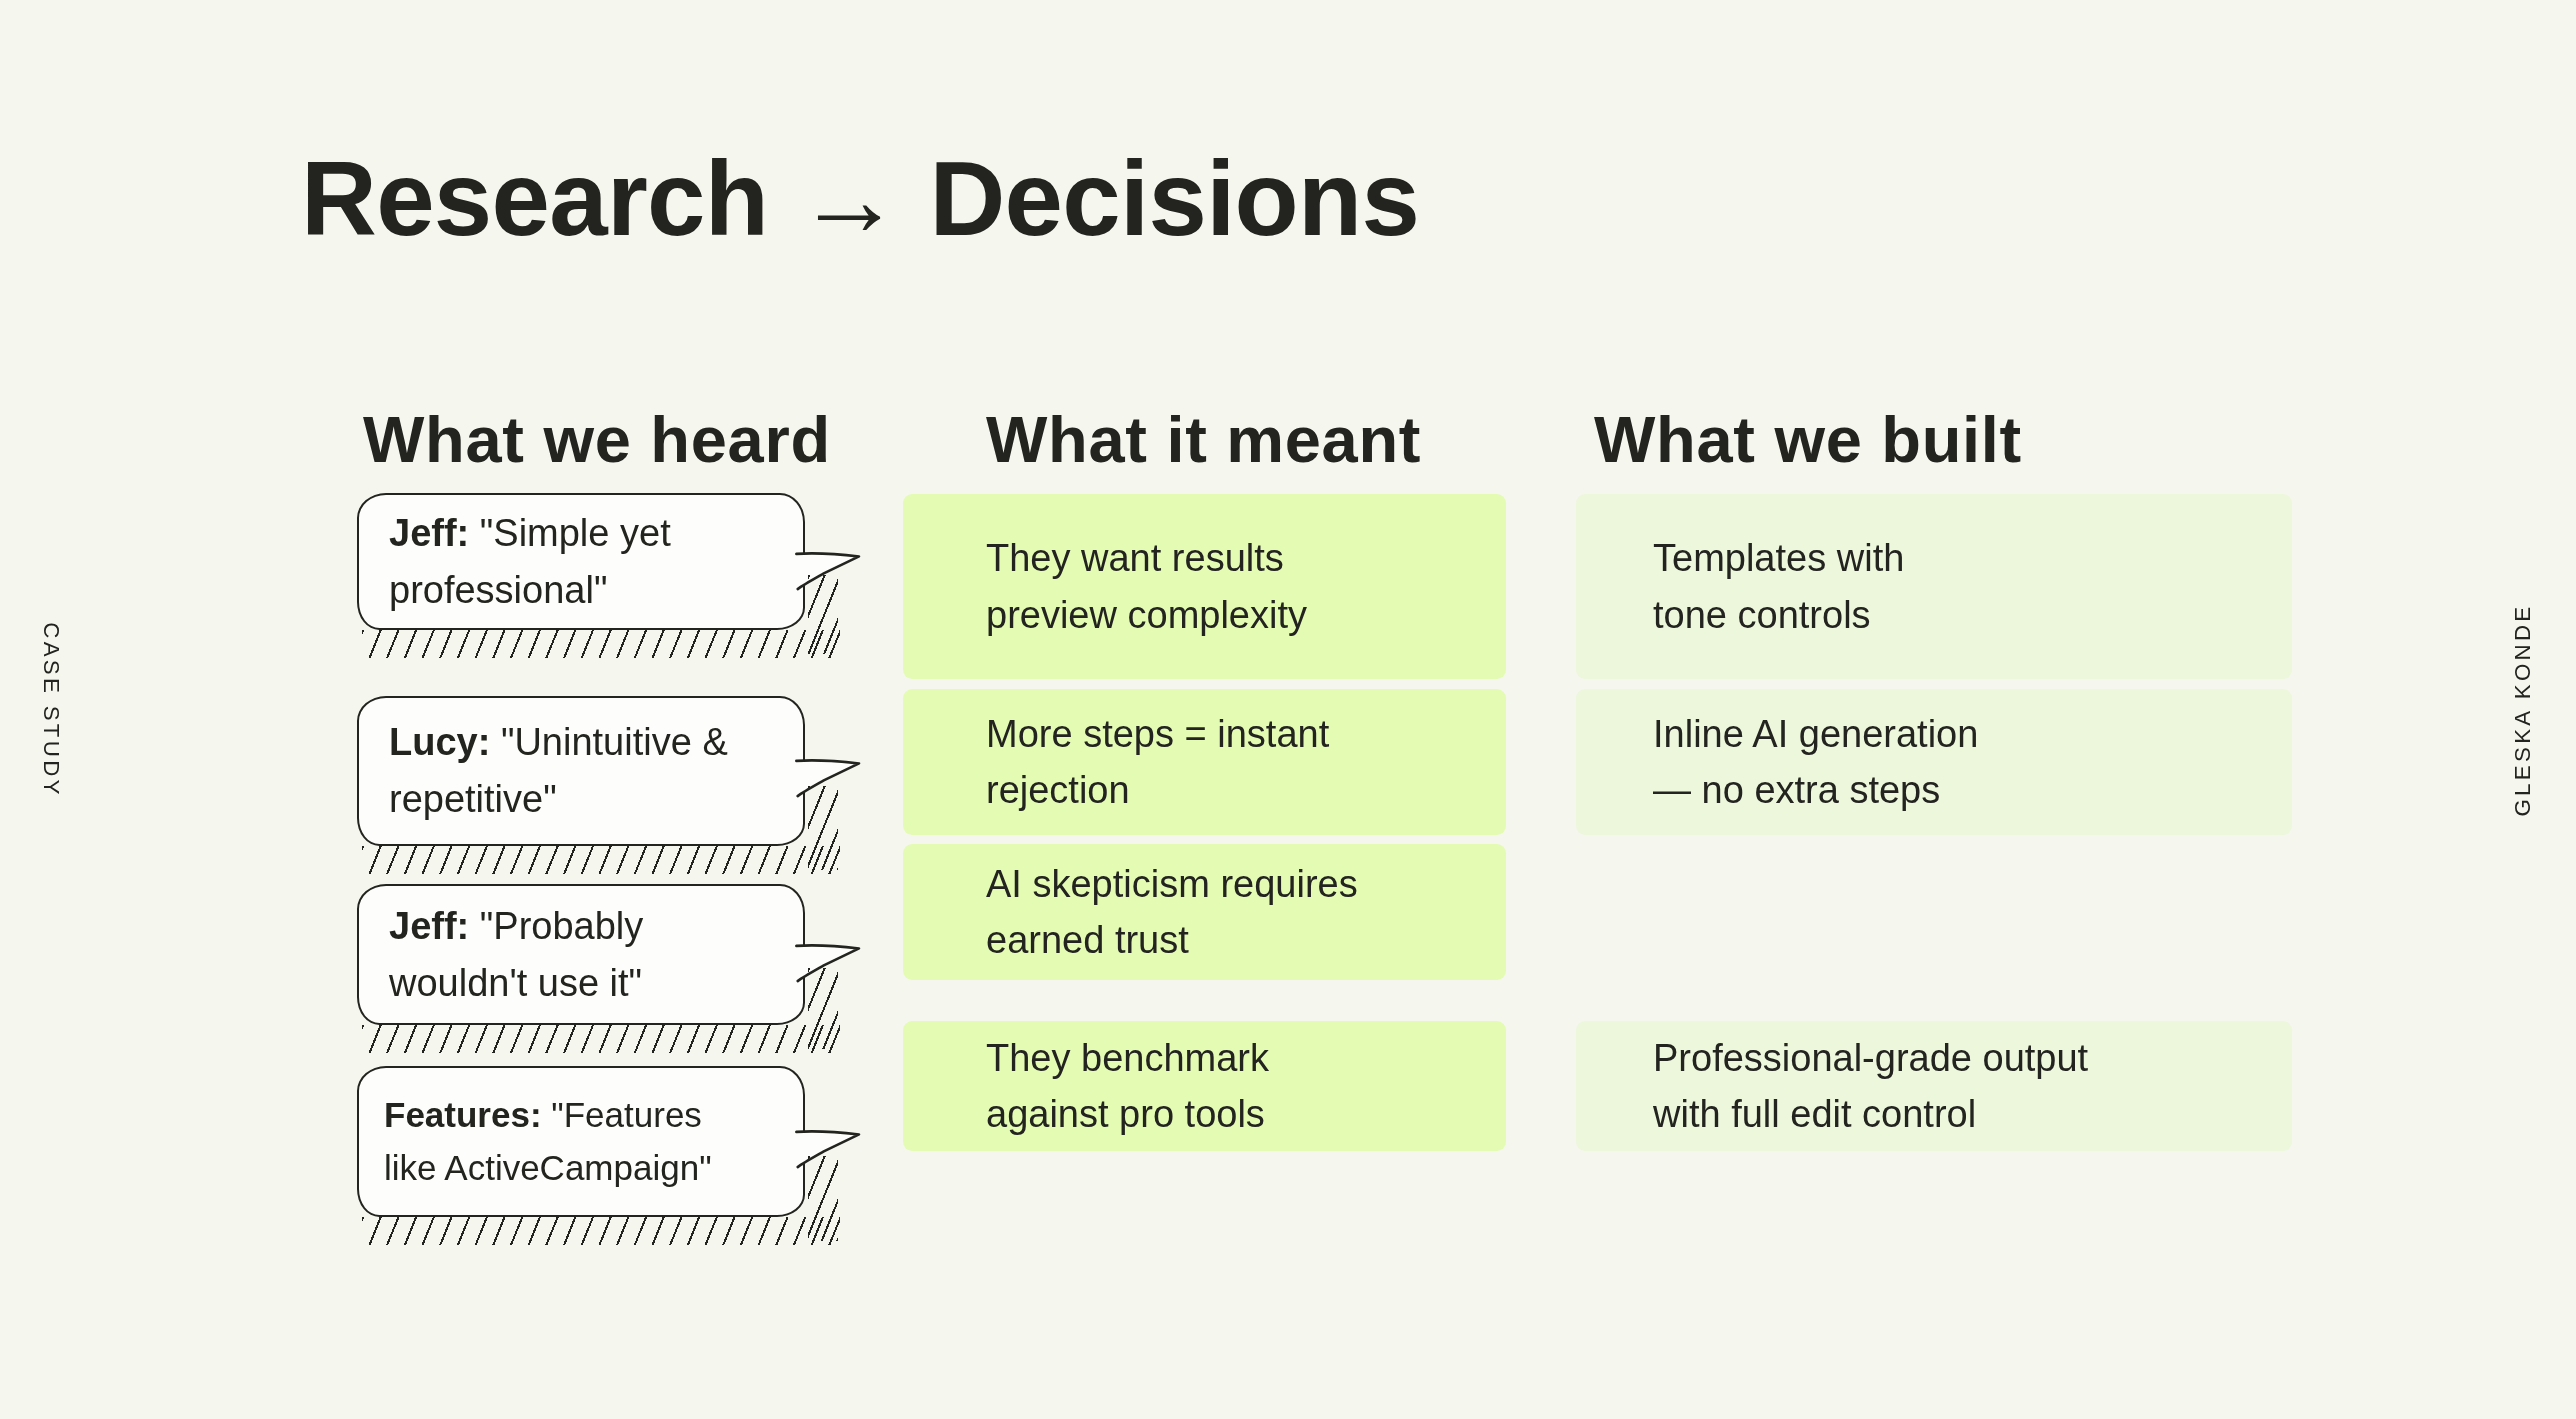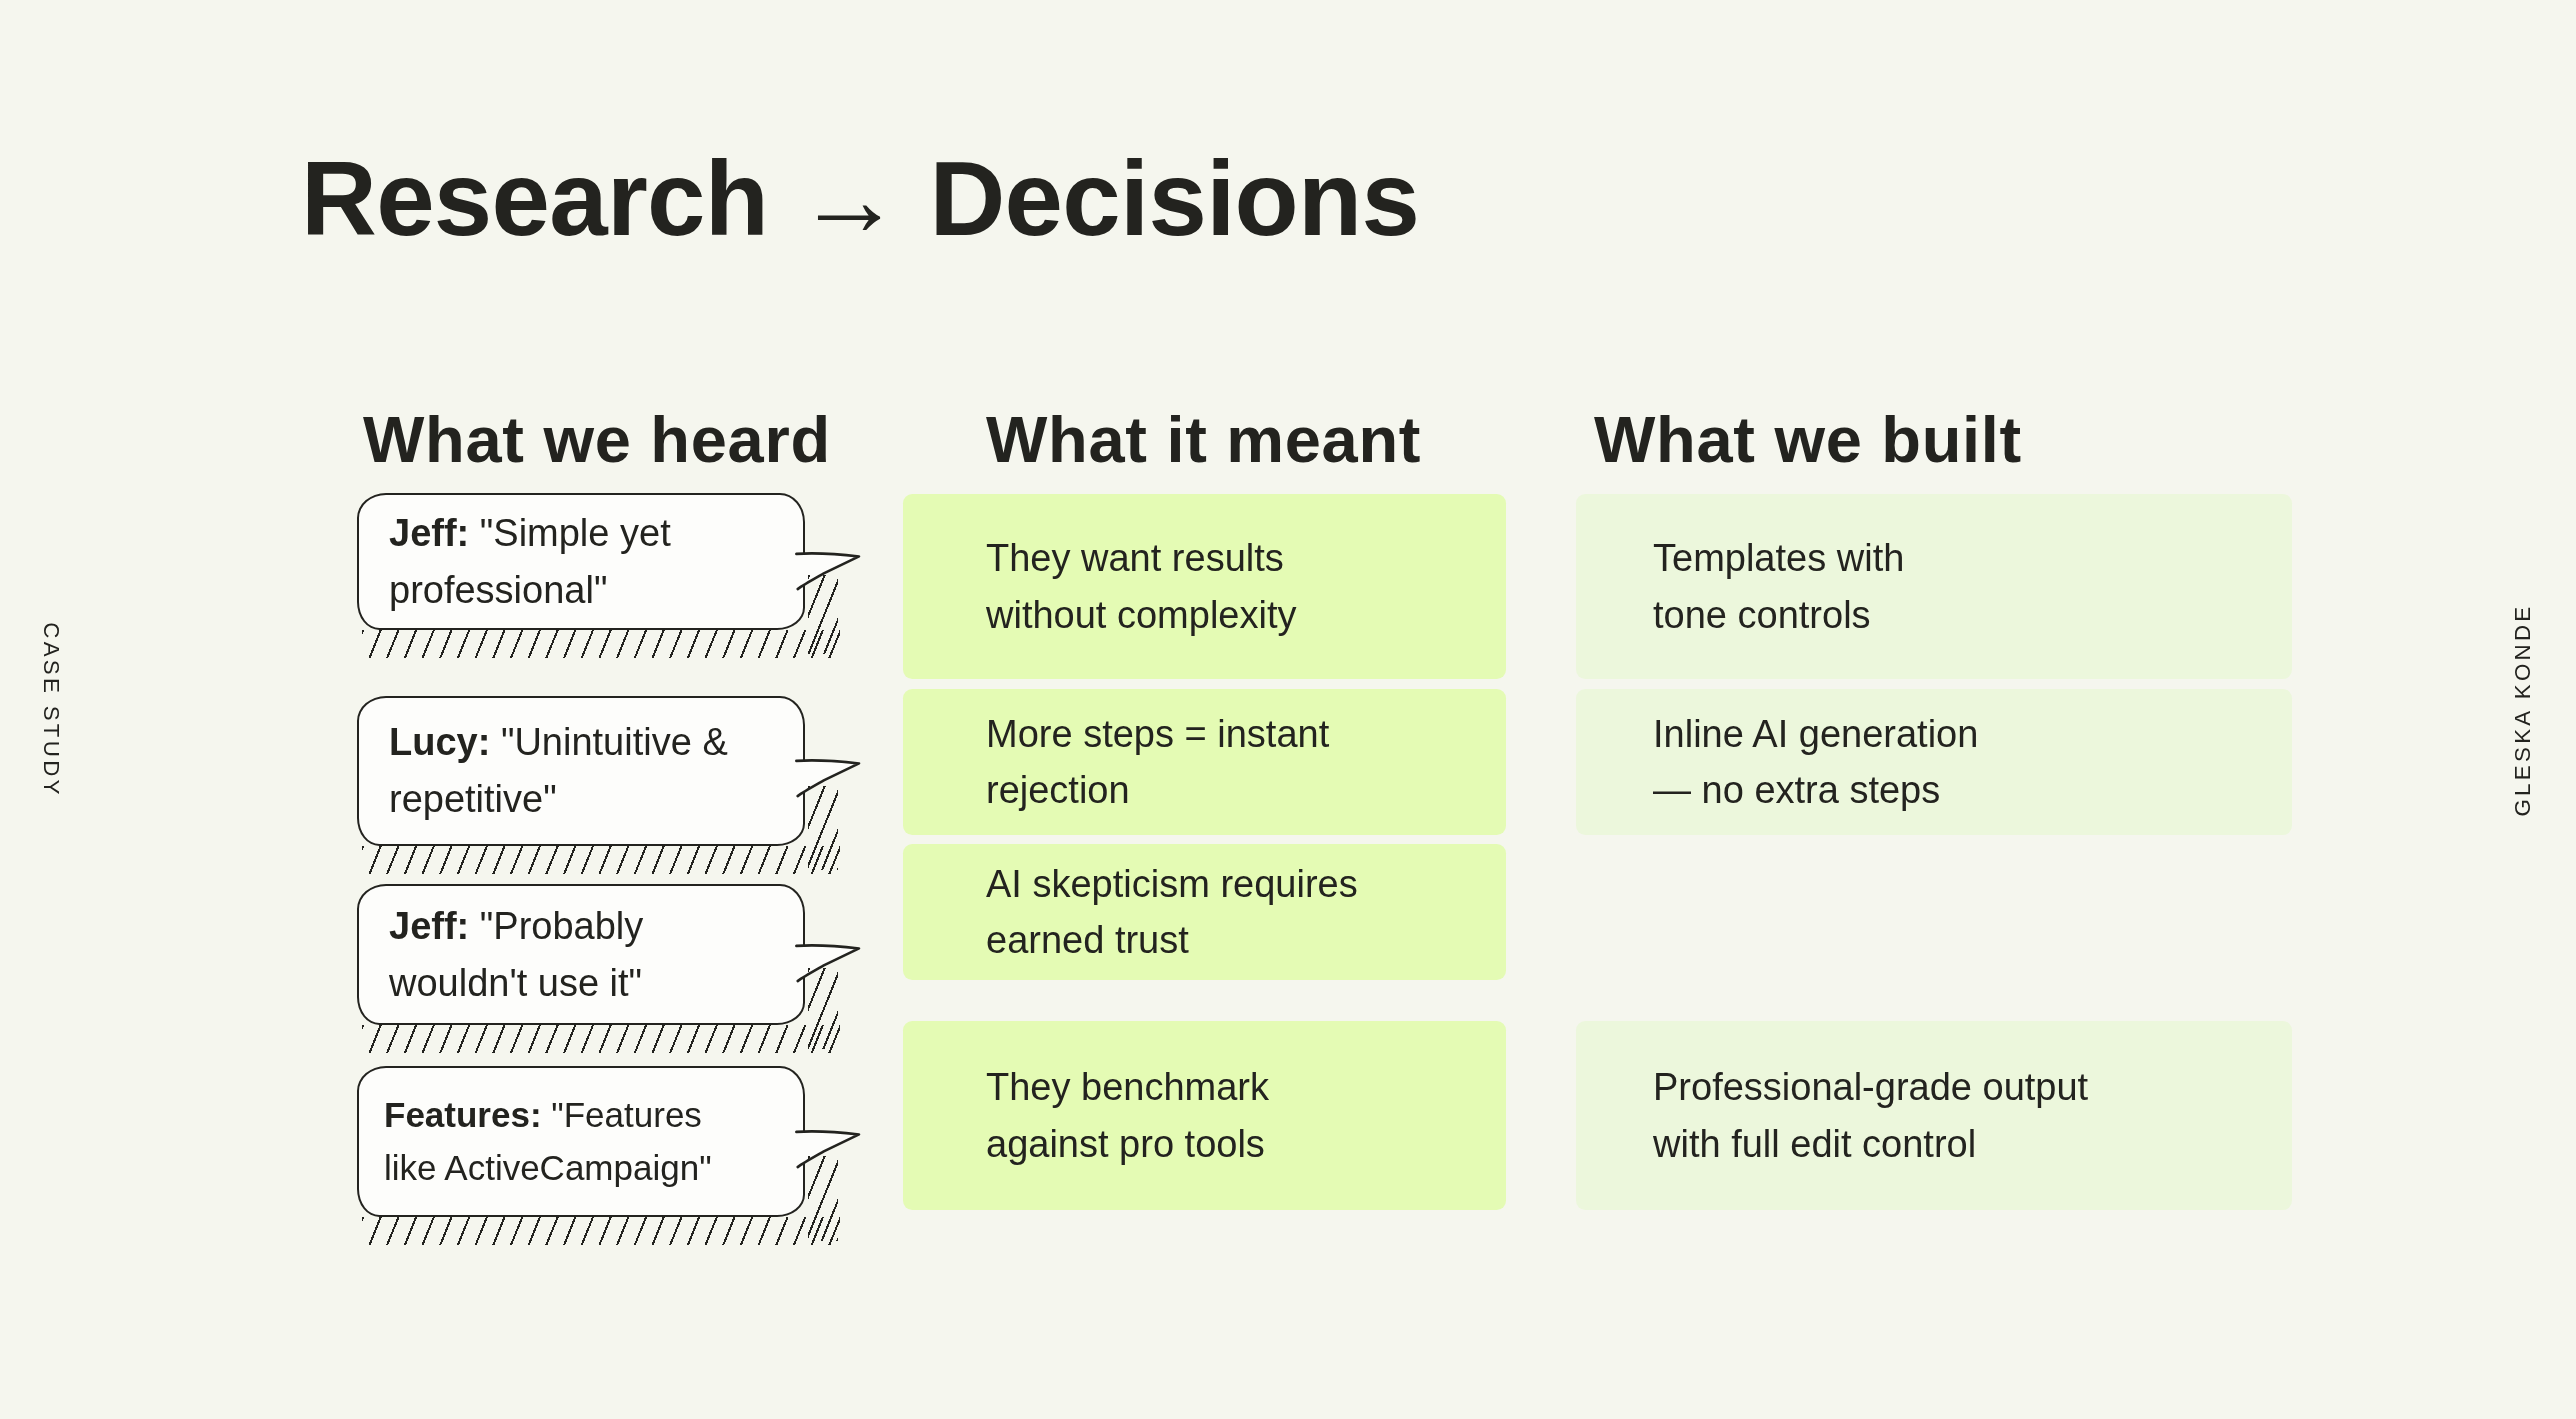--- a/index.html
+++ b/index.html
@@ -77,21 +77,21 @@
     display:flex;align-items:center;
   }
   .card p{margin:0;font-size:38px;line-height:1.48;white-space:pre-line;}
   .card.meant{left:903px;width:603px;background:var(--card-meant,#e4fbb4);}
   .card.meant p{padding-left:83px;padding-right:26px;}
   .card.built{left:1576px;width:716px;background:var(--card-built,#ecf7dc);}
   .card.built p{padding-left:77px;padding-right:20px;}
   .r1{top:494px;height:185px;}
   .r2{top:689px;height:146px;}
   .r3{top:844px;height:136px;}
-  .r4{top:1021px;height:189px;}
+  .r4{top:1021px;height:130px;}
 </style>
 </head>
 <body style="--background: #f5f6ee; --ink: #23231f; --card-meant: #e4fbb4; --card-built: #ecf7dc; --bubble-fill: #fdfdfb;">
 
 <div class="slide">
 
   <h1 class="title">Research → Decisions</h1>
 
   <div class="v-label left">CASE STUDY</div>
   <div class="v-label right">GLESKA KONDE</div>
@@ -135,21 +135,21 @@
 like ActiveCampaign"</span></p>
     <svg class="tail" viewBox="0 0 104 72">
         <path d="M2 12 C34 10 64 12 98 16 L44 42 C30 50 12 60 4 66"></path>
       </svg>
     <div class="hatch hatch-b"></div>
     <div class="hatch hatch-r"></div>
   </div>
 
   <div class="card meant r1">
       <p>They want results
-without complexity</p>
+preview complexity</p>
     </div>
   <div class="card meant r2">
       <p>More steps = instant
 rejection</p>
     </div>
   <div class="card meant r3">
       <p>AI skepticism requires
 earned trust</p>
     </div>
   <div class="card meant r4">

